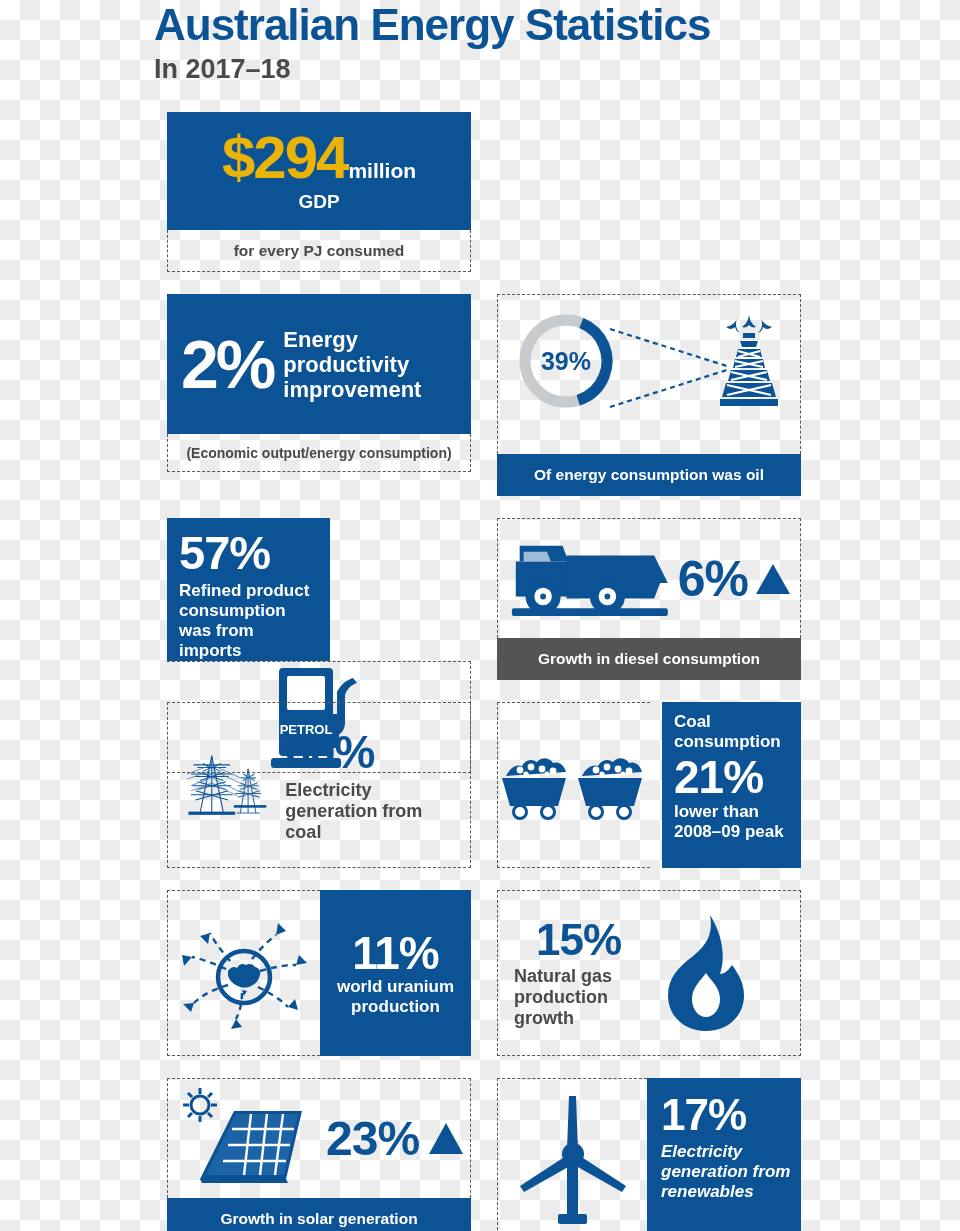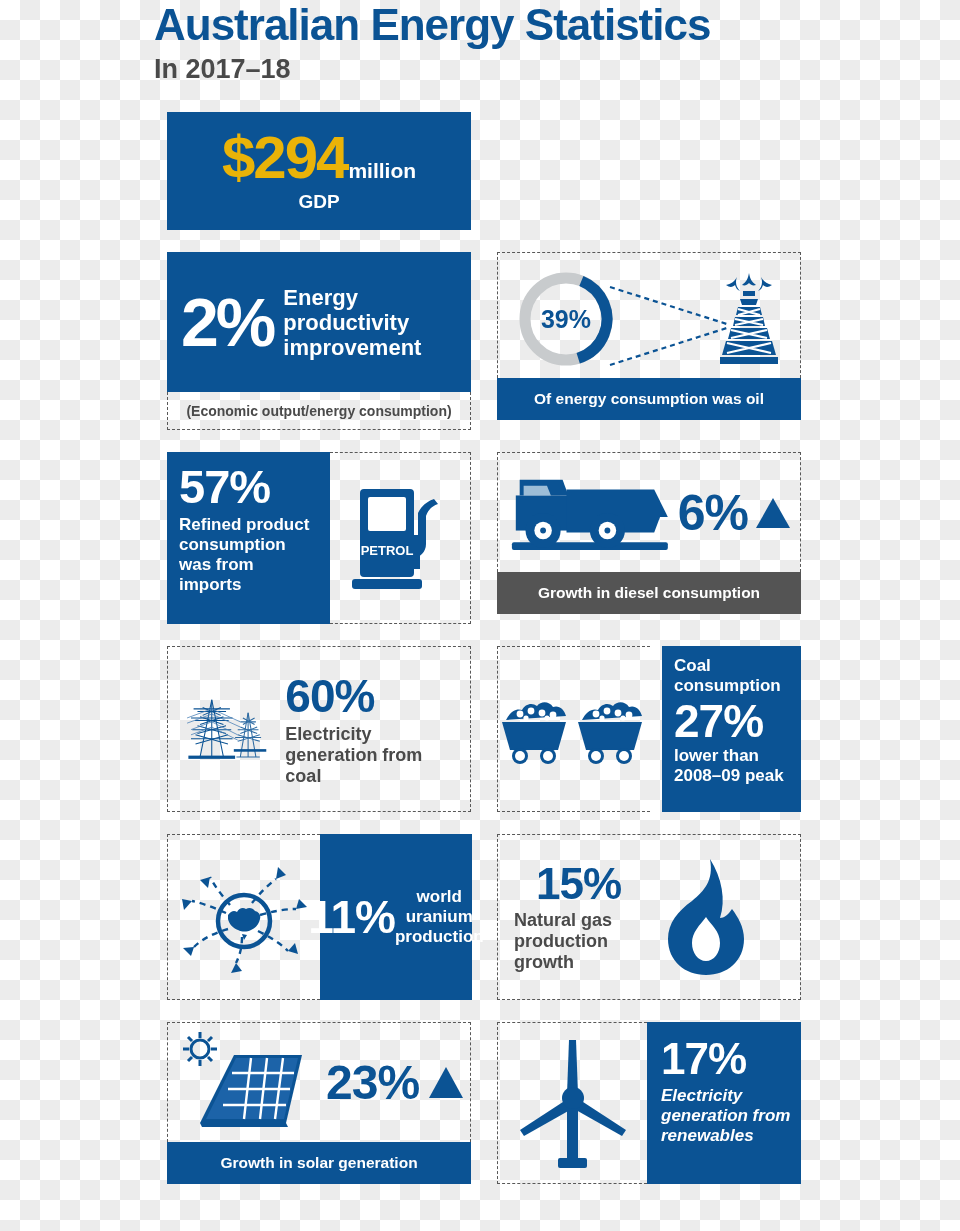--- a/index.html
+++ b/index.html
@@ -59,32 +59,32 @@
   .c2-num{font-size:60px;font-weight:bold;color:#eab308;line-height:58px;letter-spacing:-2px;}
   .c2-unit{font-size:21px;font-weight:bold;color:#fff;margin-left:1px;}
   .c2-gdp{font-size:19px;font-weight:bold;color:#fff;margin-top:4px;}
 
   
   .c3{height:140px;display:flex;align-items:center;padding:0 14px;box-sizing:border-box;}
   .c3-num{font-size:68px;font-weight:bold;color:#fff;line-height:66px;letter-spacing:-3px;}
   .c3-txt{font-size:22px;font-weight:bold;color:#fff;line-height:25px;margin-left:10px;}
 
   
-  .c4-top{height:126px;position:relative;}
+  .c4-top{height:160px;position:relative;}
   .donut-wrap{position:absolute;left:16px;top:14px;}
   .donut-label{
     position:absolute;left:0;top:0;width:104px;height:104px;
     display:flex;align-items:center;justify-content:center;
     font-size:25px;font-weight:bold;color:#0b5394;
   }
   .derrick{position:absolute;right:18px;top:16px;}
   .rays{position:absolute;left:0;top:0;}
 
   
-  .c5{height:172px;display:flex;}
+  .c5{height:118px;display:flex;flex-direction:column;}
   .c5-left{width:163px;background:#0b5394;padding:10px 10px 0 12px;box-sizing:border-box;}
   .c5-num{font-size:47px;font-weight:bold;color:#fff;line-height:50px;letter-spacing:-1px;}
   .c5-txt{font-size:17px;font-weight:bold;color:#fff;line-height:20px;margin-top:3px;}
   .c5-right{flex:1;border:1.6px dashed #585858;border-left:none;box-sizing:border-box;
             display:flex;align-items:center;justify-content:center;}
 
   
   .c6-top{height:120px;display:flex;align-items:center;padding:0 10px;box-sizing:border-box;}
   .c6-num{font-size:50px;font-weight:bold;color:#0b5394;line-height:50px;letter-spacing:-1px;}
 
@@ -98,21 +98,21 @@
   .c8-left{flex:1;border:1.6px dashed #585858;border-right:none;box-sizing:border-box;
            display:flex;align-items:center;justify-content:center;}
   .c8-right{width:142px;background:#0b5394;padding:10px 8px 0 12px;box-sizing:border-box;}
   .c8-txt{font-size:17px;font-weight:bold;color:#fff;line-height:20px;}
   .c8-num{font-size:46px;font-weight:bold;color:#fff;line-height:50px;letter-spacing:-1px;}
 
   
   .c9{height:166px;display:flex;}
   .c9-left{flex:1;border:1.6px dashed #585858;border-right:none;box-sizing:border-box;
            display:flex;align-items:center;justify-content:center;}
-  .c9-right{width:152px;background:#0b5394;display:flex;flex-direction:row;
+  .c9-right{width:152px;background:#0b5394;display:flex;flex-direction:column;
             align-items:center;justify-content:center;padding:0 8px;box-sizing:border-box;}
   .c9-num{font-size:46px;font-weight:bold;color:#fff;line-height:48px;letter-spacing:-1px;}
   .c9-txt{font-size:17px;font-weight:bold;color:#fff;line-height:20px;text-align:center;}
 
   
   .c10{height:166px;display:flex;align-items:center;padding:0 16px;box-sizing:border-box;}
   .c10-num{font-size:44px;font-weight:bold;color:#0b5394;line-height:46px;letter-spacing:-1px;margin-left:22px;}
   .c10-txt{font-size:18px;font-weight:bold;color:#4a4a4a;line-height:21px;margin-top:3px;}
 
   
@@ -145,20 +145,23 @@
     <div class="row">
 
 
       <div class="cell">
         <div class="blue c2">
           <div class="c2-row">
             <span class="c2-num">$294</span>
             <span class="c2-unit">million</span>
           </div>
           <div class="c2-gdp">GDP</div>
+        </div>
+        <div class="dashbox bar" style="border-top:none;">
+          <span class="bar light" style="height:auto;">for every PJ consumed</span>
         </div>
       </div>
     </div>
 
     <div class="row">
 
       <div class="cell">
         <div class="blue c3">
           <span class="c3-num">2%</span>
           <span class="c3-txt">Energy productivity improvement</span>
@@ -318,21 +321,21 @@
                   <circle cx="125" cy="24" r="2.6"></circle>
                 <circle cx="22" cy="62" r="5"></circle>
                   <circle cx="50" cy="62" r="5"></circle>
                 <circle cx="98" cy="62" r="5"></circle>
                   <circle cx="126" cy="62" r="5"></circle>
               </g>
             </svg>
           </div>
           <div class="c8-right">
             <div class="c8-txt">Coal consumption</div>
-            <div class="c8-num">27%</div>
+            <div class="c8-num">21%</div>
             <div class="c8-txt">lower than 2008–09 peak</div>
           </div>
         </div>
       </div>
     </div>
 
     <div class="row">
 
       <div class="cell">
         <div class="c9">

